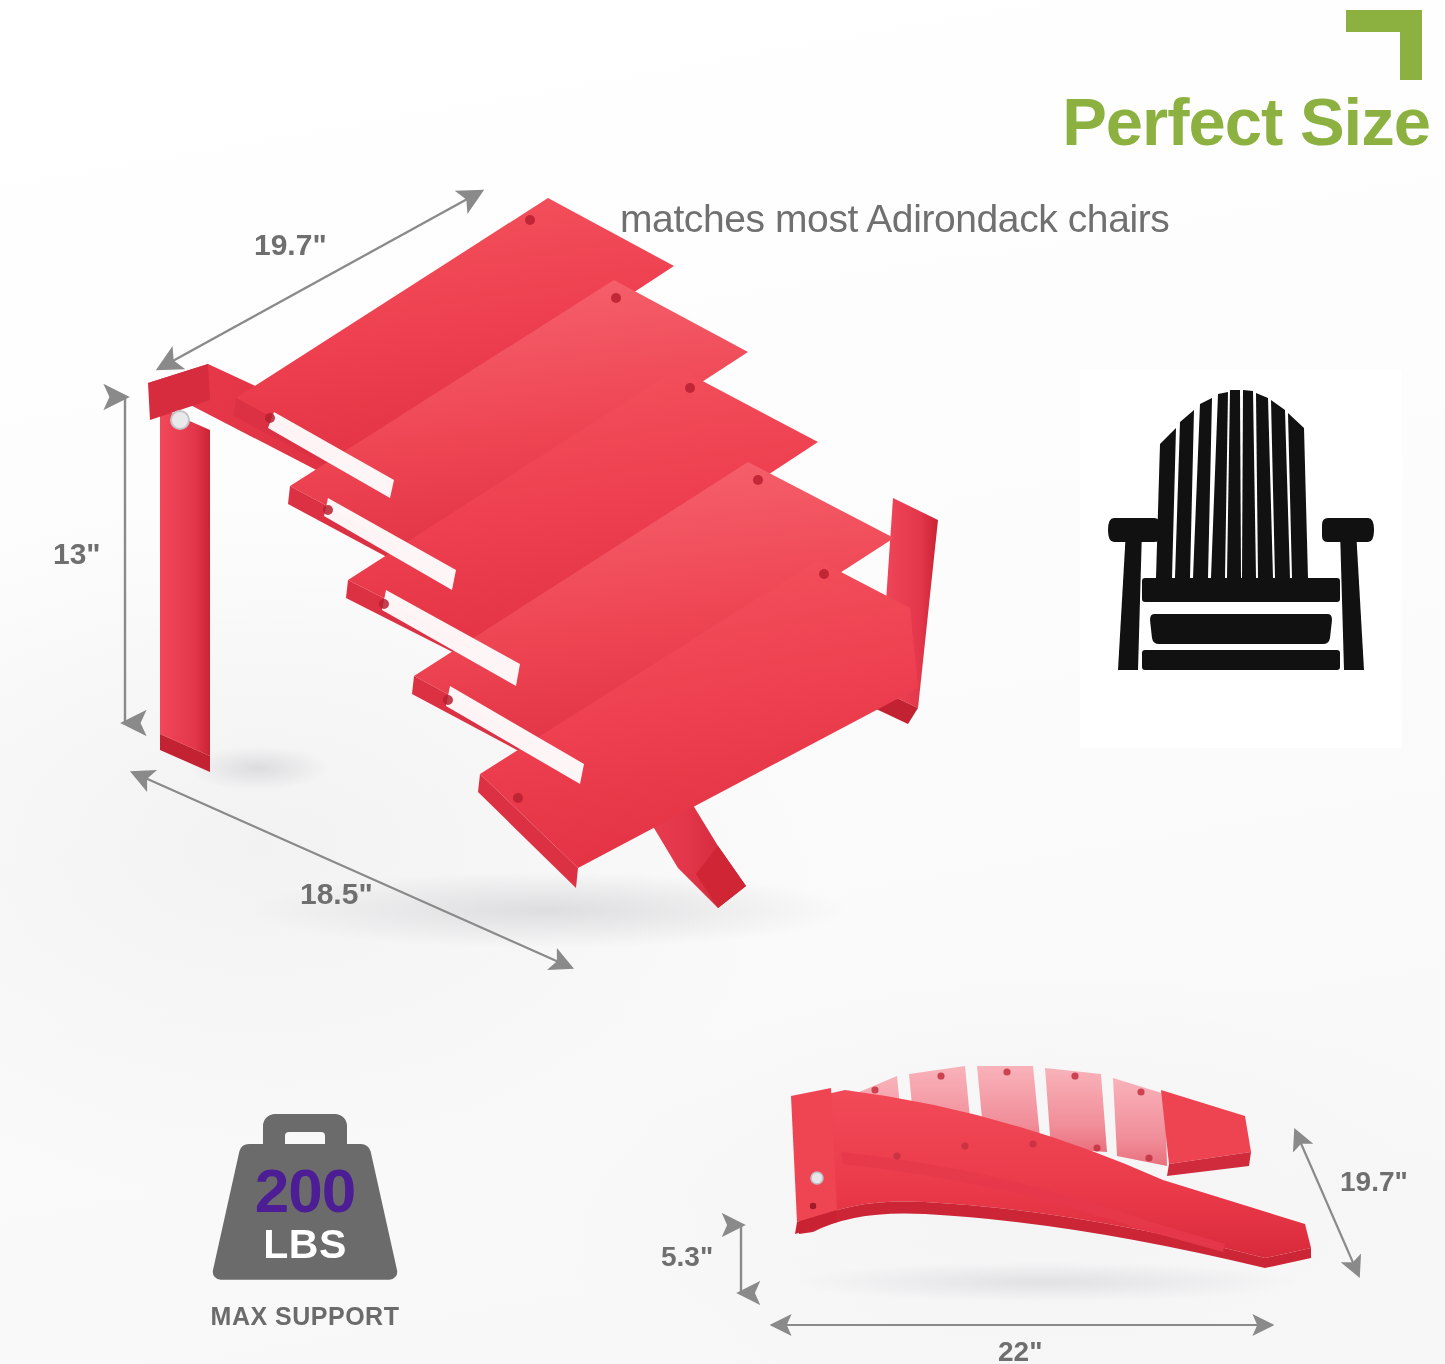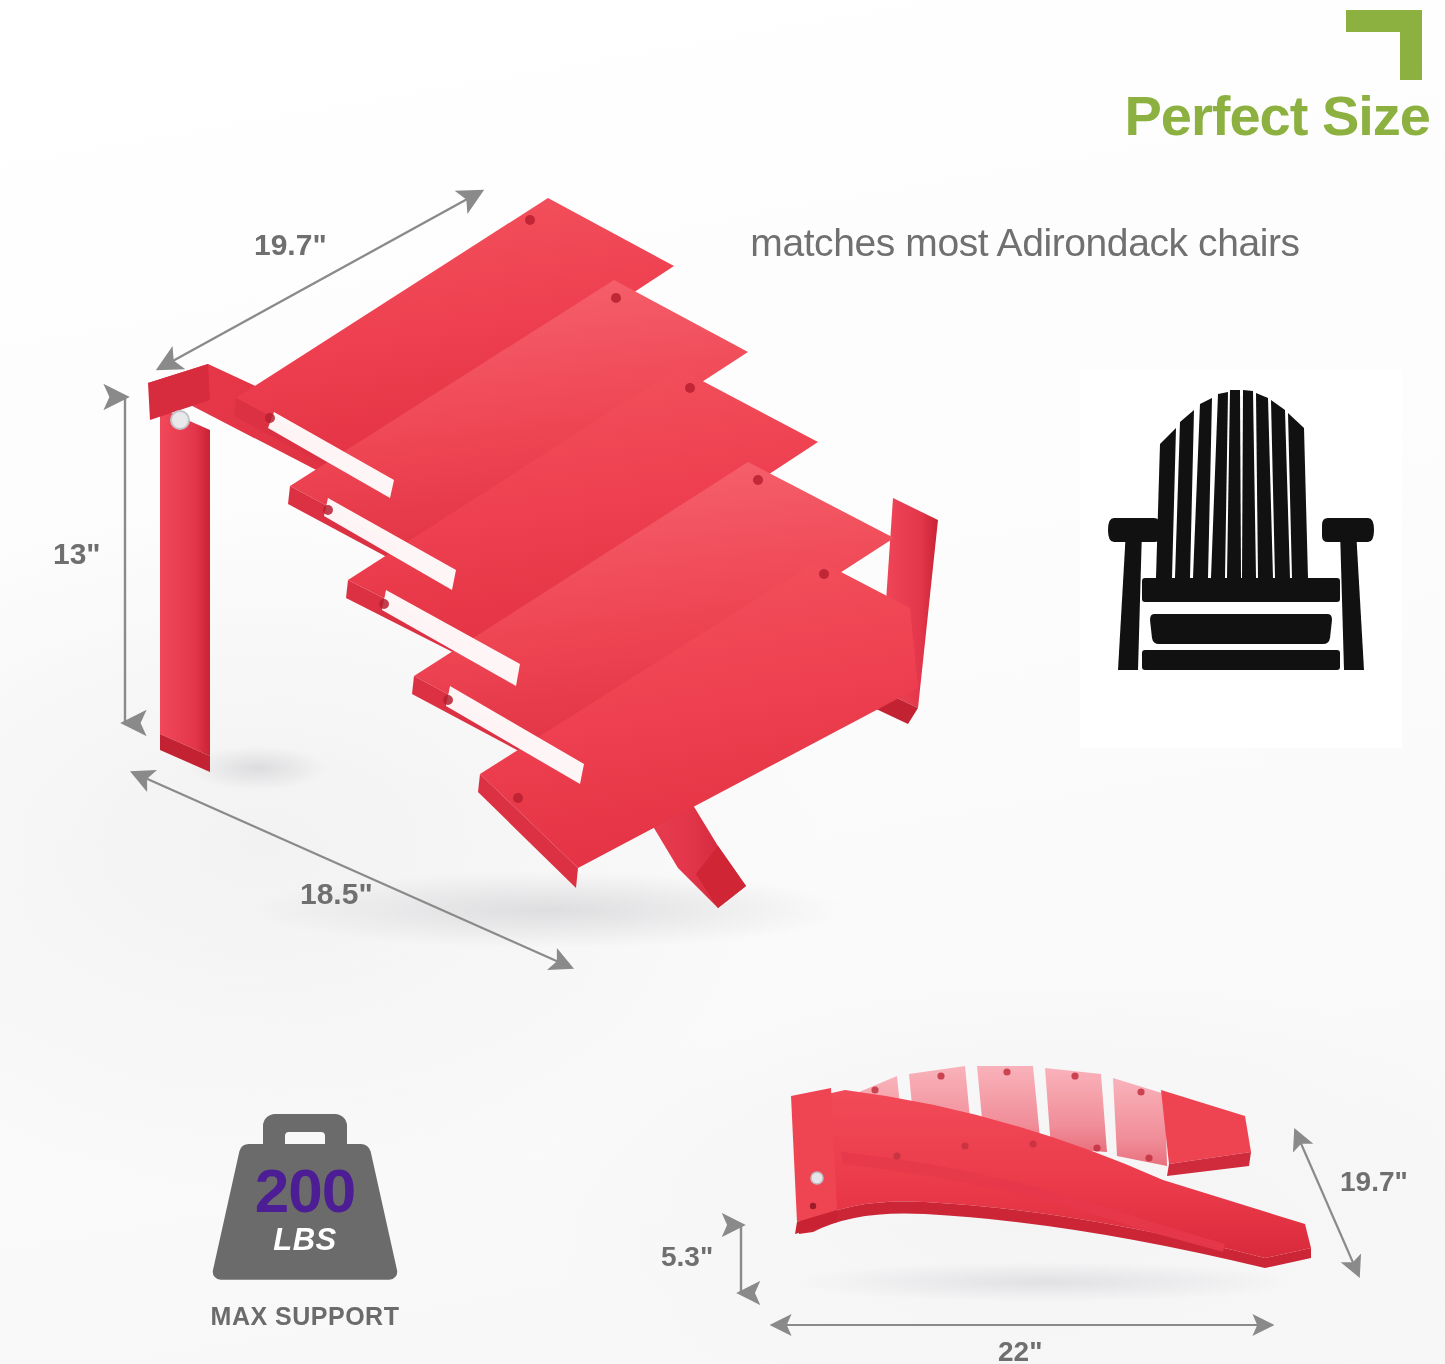--- a/index.html
+++ b/index.html
@@ -15,41 +15,41 @@
       linear-gradient(170deg,#ffffff 0%,#fcfcfc 45%,#f7f7f8 100%);
   }
 
   
   .corner-bracket{position:absolute;left:1346px;top:10px;width:76px;height:70px;}
   .corner-bracket .arm-h{position:absolute;left:0;top:0;width:76px;height:22px;background:#8cb140;}
   .corner-bracket .arm-v{position:absolute;right:0;top:0;width:22px;height:70px;background:#8cb140;}
 
   
   .title{position:absolute;left:700px;top:88px;width:730px;text-align:right;
-    font-size:56px;font-weight:bold;color:#8cb140;letter-spacing:-1px;line-height:1;}
-  .subtitle{position:absolute;left:620px;top:221px;width:810px;text-align:center;
+    font-size:67px;font-weight:bold;color:#8cb140;letter-spacing:-1px;line-height:1;}
+  .subtitle{position:absolute;left:620px;top:197px;width:810px;text-align:left;
     font-size:39px;color:#707070;line-height:1.15;letter-spacing:-.4px;}
 
   
   .chair-panel{position:absolute;left:1080px;top:370px;width:322px;height:378px;background:#ffffff;}
   .chair-panel svg{display:block;width:100%;height:100%;}
 
   
   .dim{position:absolute;}
   .dim svg{display:block;overflow:visible;}
   .dim-label{position:absolute;color:#6f6f6f;font-weight:bold;white-space:nowrap;}
 
   
   .weight-block{position:absolute;left:140px;top:1108px;width:330px;}
   .weight-icon{position:relative;width:196px;height:180px;margin:0 auto;}
   .weight-icon svg{display:block;width:100%;height:100%;}
   .weight-num{position:absolute;left:0;right:0;top:52px;text-align:center;
     color:#4c1d95;font-size:62px;font-weight:bold;line-height:1;letter-spacing:-1px;}
   .weight-unit{position:absolute;left:0;right:0;top:116px;text-align:center;
-    color:#ffffff;font-size:31px;font-weight:bold;line-height:1;letter-spacing:.5px;font-style:italic;}
+    color:#ffffff;font-size:41px;font-weight:bold;line-height:1;letter-spacing:.5px;}
   .weight-caption{margin-top:14px;text-align:center;color:#6b6b6b;
     font-size:25px;font-weight:bold;letter-spacing:.5px;}
 
   
   .product-main{position:absolute;left:118px;top:168px;width:860px;height:800px;}
   .product-main svg{display:block;width:100%;height:100%;overflow:visible;}
   .product-folded{position:absolute;left:745px;top:1060px;width:600px;height:250px;}
   .product-folded svg{display:block;width:100%;height:100%;overflow:visible;}
 </style>
 </head>

